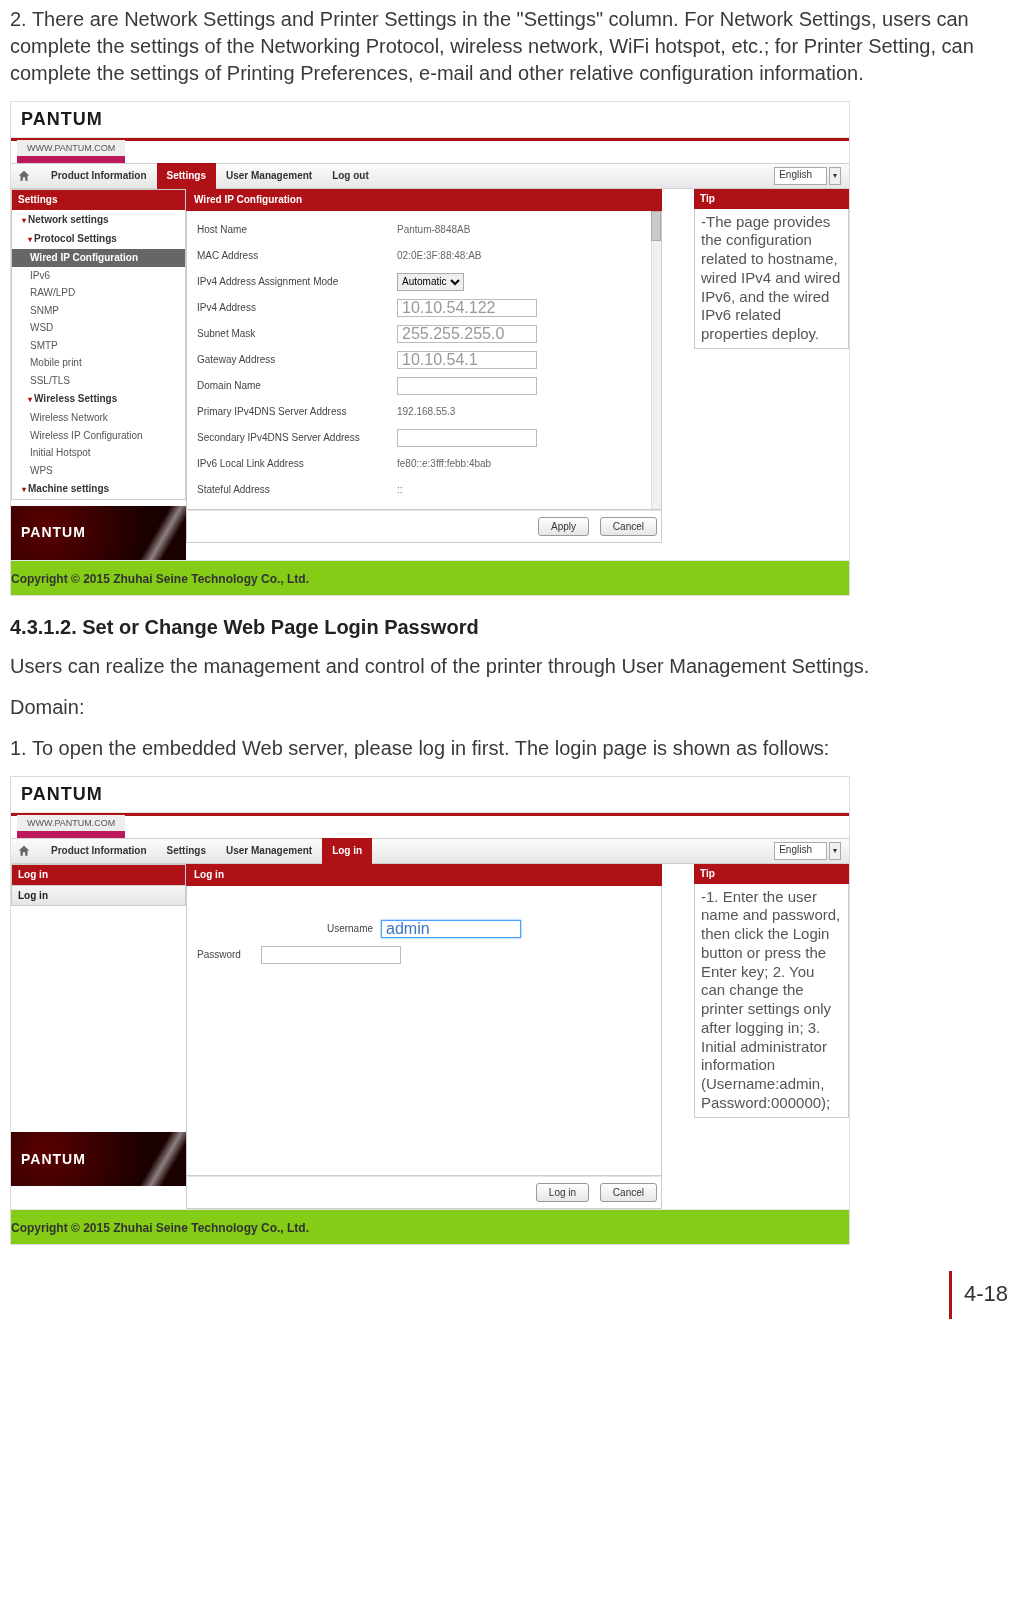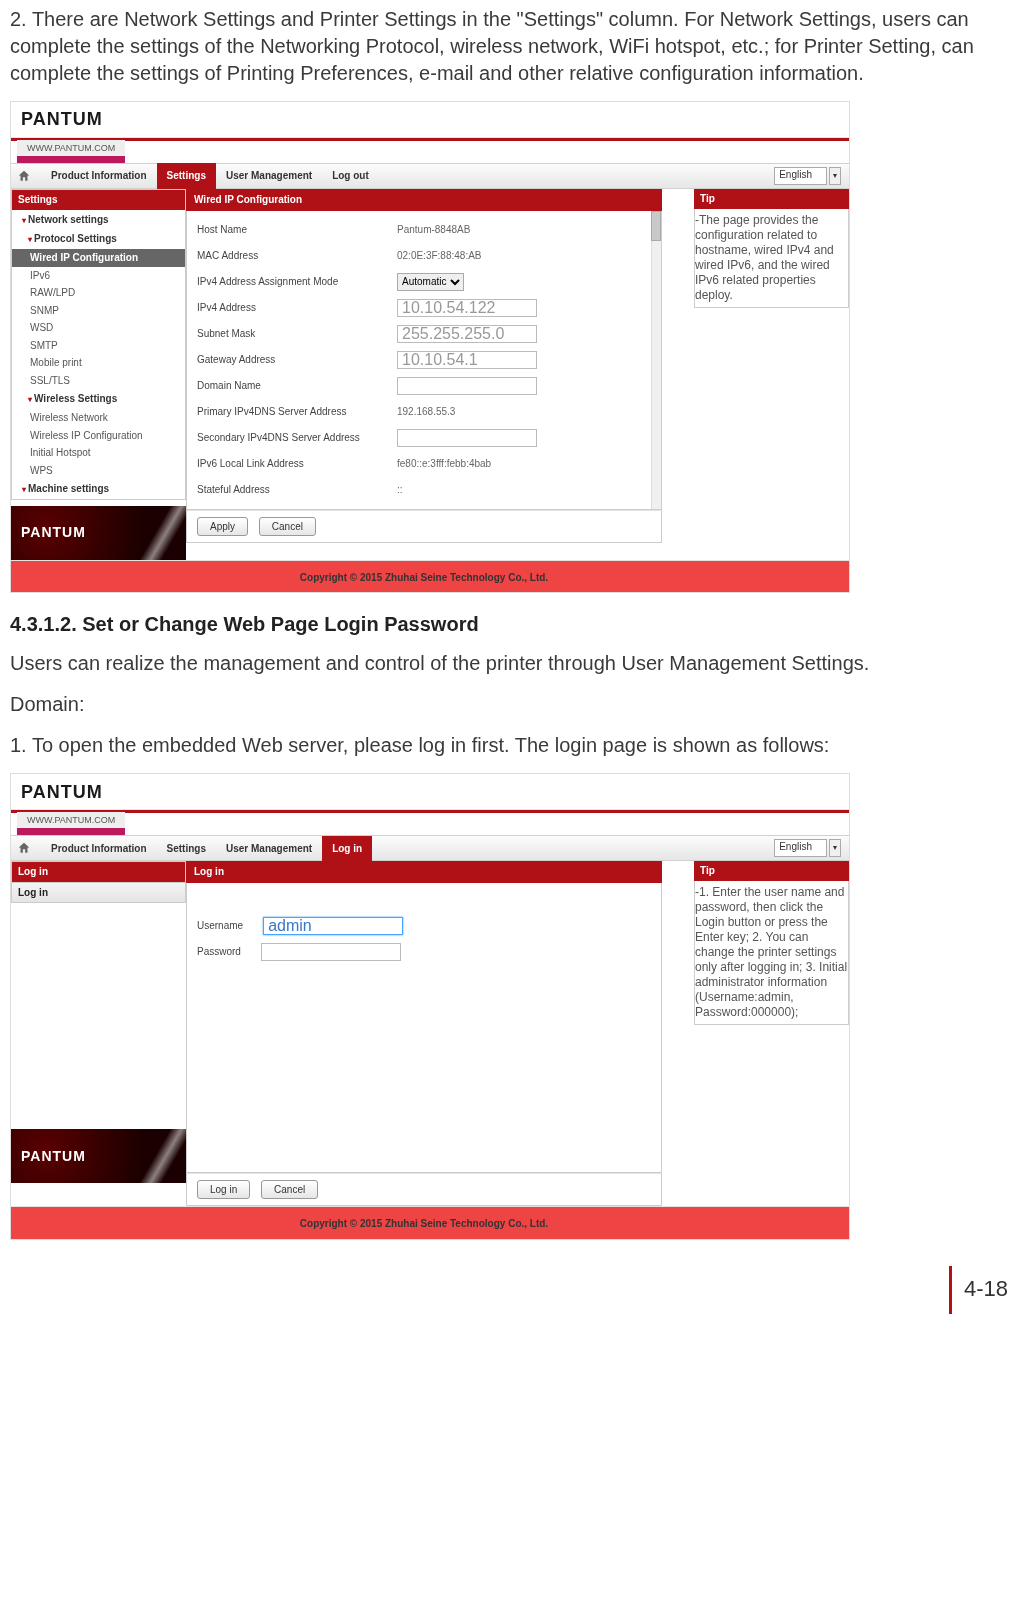--- a/index.html
+++ b/index.html
@@ -104,29 +104,29 @@
   .formrow .val { color:#666; }
   .formrow input.txt {
     width: 140px; height:18px; font-size:16px; padding:0 4px;
     border:1px solid #bbb; color:#999; background:#fff;
   }
   .formrow input.txt.blue { border-color:#4aa3ff; box-shadow:0 0 2px #4aa3ff; color:#3a76c8;}
   .formrow select { font-size:10px; height:18px; border:1px solid #aaa;}
   .scroll-strip { position:absolute; right:0; top:0; bottom:0; width:10px; background:#f0f0f0; border-left:1px solid #ddd;}
   .scroll-thumb { position:absolute; right:0; top:0; width:10px; height:30px; background:#c9c9c9; border:1px solid #aaa;}
 
-  .btnrow { text-align:left; padding:6px 6px; border:1px solid #ccc; border-top:1px solid #e3e3e3; background:#fff;}
+  .btnrow { text-align:right; padding:6px 0; border:1px solid #ccc; border-top:1px solid #e3e3e3; background:#fff;}
   .btn { display:inline-block; font-size:10px; padding:2px 12px; border:1px solid #999; background:linear-gradient(#fff,#e6e6e6); border-radius:3px; margin:0 4px; cursor:pointer;}
 
   
   .rightcol { width: 155px; flex:0 0 155px;margin-left:32px; }
   .tip-hdr { background:#b01116; color:#fff; font-size:10px; font-weight:bold; padding:3px 6px;}
-  .tip-body { font-size:12px; color:#555; padding:4px 0; line-height:1.25; border:1px solid #ccc; border-top:none; background:#fff;}
-
-  .footer { text-align:center; font-size:10px; font-weight:bold; color:#333; padding:10px 12px 8px 0; border-top:1px solid #e3e3e3; background:#ef4444;}
+  .tip-body { font-size:15px; color:#555; padding:4px 6px; line-height:1.25; border:1px solid #ccc; border-top:none; background:#fff;}
+
+  .footer { text-align:left; font-size:12px; font-weight:bold; color:#333; padding:10px 12px 8px 0; border-top:1px solid #e3e3e3; background:#84cc16;}
 
   
   .page-foot { position:relative; margin-top:30px; height:40px;}
   .page-foot .bar { position:absolute; right:66px; top:-4px; bottom:-4px; width:3px; background:#b01116;}
   .page-foot .num { position:absolute; right:10px; top:4px; font-size:22px; color:#333;}
 </style>
 </head>
 <body>
 
 <p class="doc-para">2. There are Network Settings and Printer Settings in the "Settings" column.  For Network Settings, users can complete the settings of the Networking Protocol, wireless network, WiFi hotspot, etc.; for Printer Setting, can complete the settings of Printing Preferences, e-mail and other relative configuration information.</p>
@@ -286,21 +286,21 @@
       </div>
       <div style="height:220px"></div>
       <div class="promo">
           <span>PANTUM</span>
         </div>
     </div>
 
     <div class="centercol">
       <div class="panel-hdr">Log in</div>
       <div class="panel-body" style="min-height:290px; padding-top:30px;">
-        <div class="formrow" style="gap:20px;">
+        <div class="formrow" style="justify-content:center; gap:8px;">
           <span class="lab" style="width:auto;flex:none;">Username</span>
           <input class="txt blue" value="admin" style="">
         </div>
         <div class="formrow" style="justify-content:flex-start; gap:20px;">
           <span class="lab" style="width:auto;flex:none;">Password</span>
           <input class="txt" type="password" style="">
         </div>
       </div>
       <div class="btnrow">
         <span class="btn">Log in</span>

